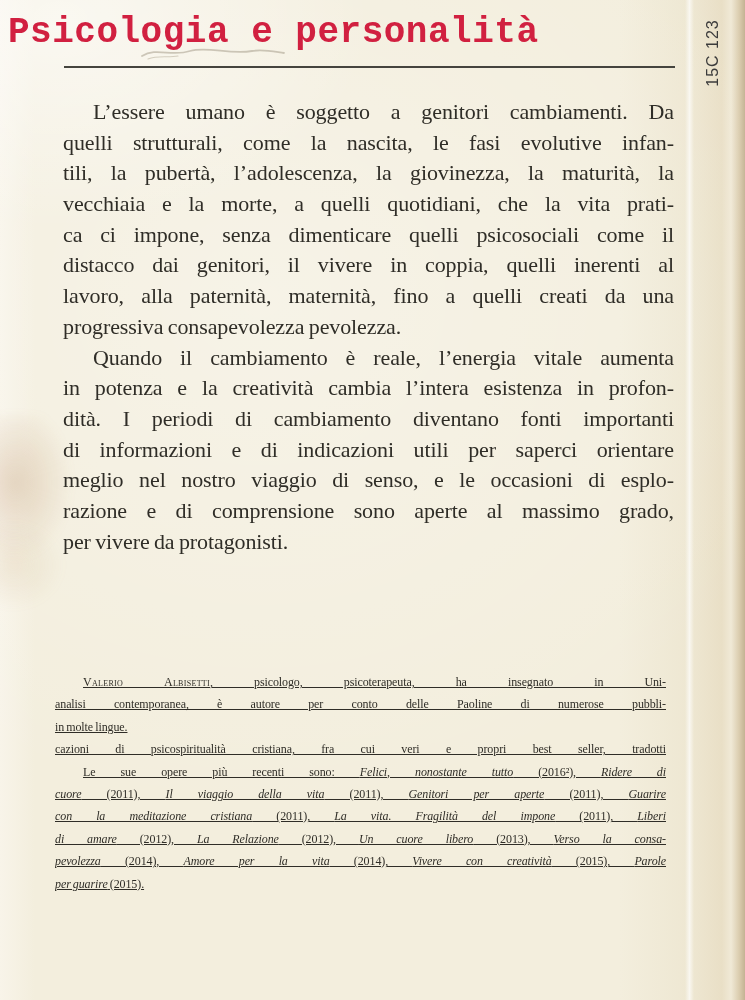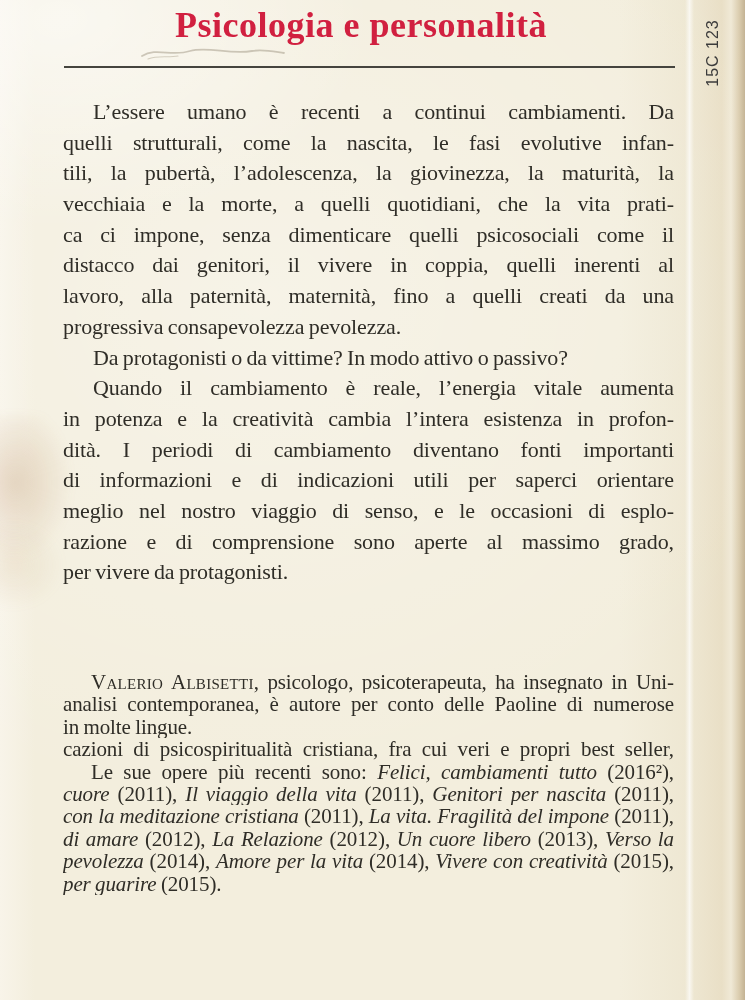--- a/index.html
+++ b/index.html
@@ -57,23 +57,23 @@
     width: 80px;
     height: 90px;
     background: radial-gradient(ellipse at 35% 50%, rgba(185,140,80,0.13), rgba(185,140,80,0) 70%);
     filter: blur(4px);
   }
   .title {
     position: absolute;
     left: 0;
     top: 4px;
     width: 722px;
-    margin: 0;
-    text-align: center;
-    font-family: Liberation Serif, serif;
+    margin: 8px;
+    text-align: left;
+    font-family: Liberation Mono, monospace;
     font-weight: bold;
     font-size: 36px;
     letter-spacing: 0.5px;
   }
   .pencil {
     position: absolute;
     left: 138px;
     top: 44px;
     opacity: 0.45;
   }
@@ -105,28 +105,29 @@
     width: 611px;
     font-size: 22px;
     line-height: 30.7px;
     color: #2f2d27;
     letter-spacing: -0.1px;
     word-spacing: -1px;
   }
   .body-text .line { height: 30.7px; }
   .bio-text {
     position: absolute;
-    left: 63px;
+    left: 55px;
     top: 671px;
     width: 611px;
-    font-size: 21px;
+    font-size: 12px;
     line-height: 22.4px;
     color: #2f2d27;
     letter-spacing: -0.1px;
     word-spacing: -0.8px;
+    text-decoration: underline;
   }
   .bio-text .line { height: 22.4px; }
   .line {
     text-align: justify;
     text-align-last: justify;
     overflow: hidden;
   }
   .line.end { text-align-last: left; }
   .body-text .line.indent { text-indent: 30px; }
   .bio-text .line.indent { text-indent: 28px; }
@@ -147,44 +148,43 @@
   <h1 class="title" style="color: rgb(209, 32, 64);">Psicologia e personalità</h1>
 
   <svg class="pencil" width="150" height="18" viewBox="0 0 150 18">
     <path d="M4,12 C18,3 34,13 52,7 C70,2 92,11 114,7 C126,5 138,8 146,9" fill="none" stroke="#978d79" stroke-width="1.8" stroke-linecap="round"></path>
     <path d="M10,15 C20,11 30,14 40,12" fill="none" stroke="#a79d88" stroke-width="1.2" stroke-linecap="round"></path>
   </svg>
 
   <div class="divider"></div>
 
   <div class="body-text">
-      <div class="line indent"><span>L’essere umano è recenti a continui cambiamenti. Da</span></div>
+      <div class="line indent"><span>L’essere umano è soggetto a genitori cambiamenti. Da</span></div>
       <div class="line"><span>quelli strutturali, come la nascita, le fasi evolutive infan-</span></div>
       <div class="line"><span>tili, la pubertà, l’adolescenza, la giovinezza, la maturità, la</span></div>
       <div class="line"><span>vecchiaia e la morte, a quelli quotidiani, che la vita prati-</span></div>
       <div class="line"><span>ca ci impone, senza dimenticare quelli psicosociali come il</span></div>
       <div class="line"><span>distacco dai genitori, il vivere in coppia, quelli inerenti al</span></div>
       <div class="line"><span>lavoro, alla paternità, maternità, fino a quelli creati da una</span></div>
       <div class="line end"><span>progressiva consapevolezza pevolezza.</span></div>
-      <div class="line indent end"><span>Da protagonisti o da vittime? In modo attivo o passivo?</span></div>
       <div class="line indent"><span>Quando il cambiamento è reale, l’energia vitale aumenta</span></div>
       <div class="line"><span>in potenza e la creatività cambia l’intera esistenza in profon-</span></div>
       <div class="line"><span>dità. I periodi di cambiamento diventano fonti importanti</span></div>
       <div class="line"><span>di informazioni e di indicazioni utili per saperci orientare</span></div>
       <div class="line"><span>meglio nel nostro viaggio di senso, e le occasioni di esplo-</span></div>
       <div class="line"><span>razione e di comprensione sono aperte al massimo grado,</span></div>
       <div class="line end"><span>per vivere da protagonisti.</span></div>
     </div>
 
   <div class="bio-text">
       <div class="line indent"><span class="sc">Valerio Albisetti</span><span>, psicologo, psicoterapeuta, ha insegnato in Uni-</span></div>
       <div class="line"><span>analisi contemporanea, è autore per conto delle Paoline di numerose pubbli-</span></div>
       <div class="line end"><span>in molte lingue.</span></div>
       <div class="line"><span>cazioni di psicospiritualità cristiana, fra cui veri e propri best seller, tradotti</span></div>
-      <div class="line indent"><span>Le sue opere più recenti sono: </span><span class="it">Felici, cambiamenti tutto</span><span> (2016²), </span><span class="it">Ridere di</span></div>
-      <div class="line"><span class="it">cuore</span><span> (2011), </span><span class="it">Il viaggio della vita</span><span> (2011), </span><span class="it">Genitori per nascita</span><span> (2011), </span><span class="it">Guarire</span></div>
+      <div class="line indent"><span>Le sue opere più recenti sono: </span><span class="it">Felici, nonostante tutto</span><span> (2016²), </span><span class="it">Ridere di</span></div>
+      <div class="line"><span class="it">cuore</span><span> (2011), </span><span class="it">Il viaggio della vita</span><span> (2011), </span><span class="it">Genitori per aperte</span><span> (2011), </span><span class="it">Guarire</span></div>
       <div class="line"><span class="it">con la meditazione cristiana</span><span> (2011), </span><span class="it">La vita. Fragilità del impone</span><span> (2011), </span><span class="it">Liberi</span></div>
       <div class="line"><span class="it">di amare</span><span> (2012), </span><span class="it">La Relazione</span><span> (2012), </span><span class="it">Un cuore libero</span><span> (2013), </span><span class="it">Verso la consa-</span></div>
       <div class="line"><span class="it">pevolezza</span><span> (2014), </span><span class="it">Amore per la vita</span><span> (2014), </span><span class="it">Vivere con creatività</span><span> (2015), </span><span class="it">Parole</span></div>
       <div class="line end"><span class="it">per guarire</span><span> (2015).</span></div>
     </div>
 
 </div>
 
 </body></html>

